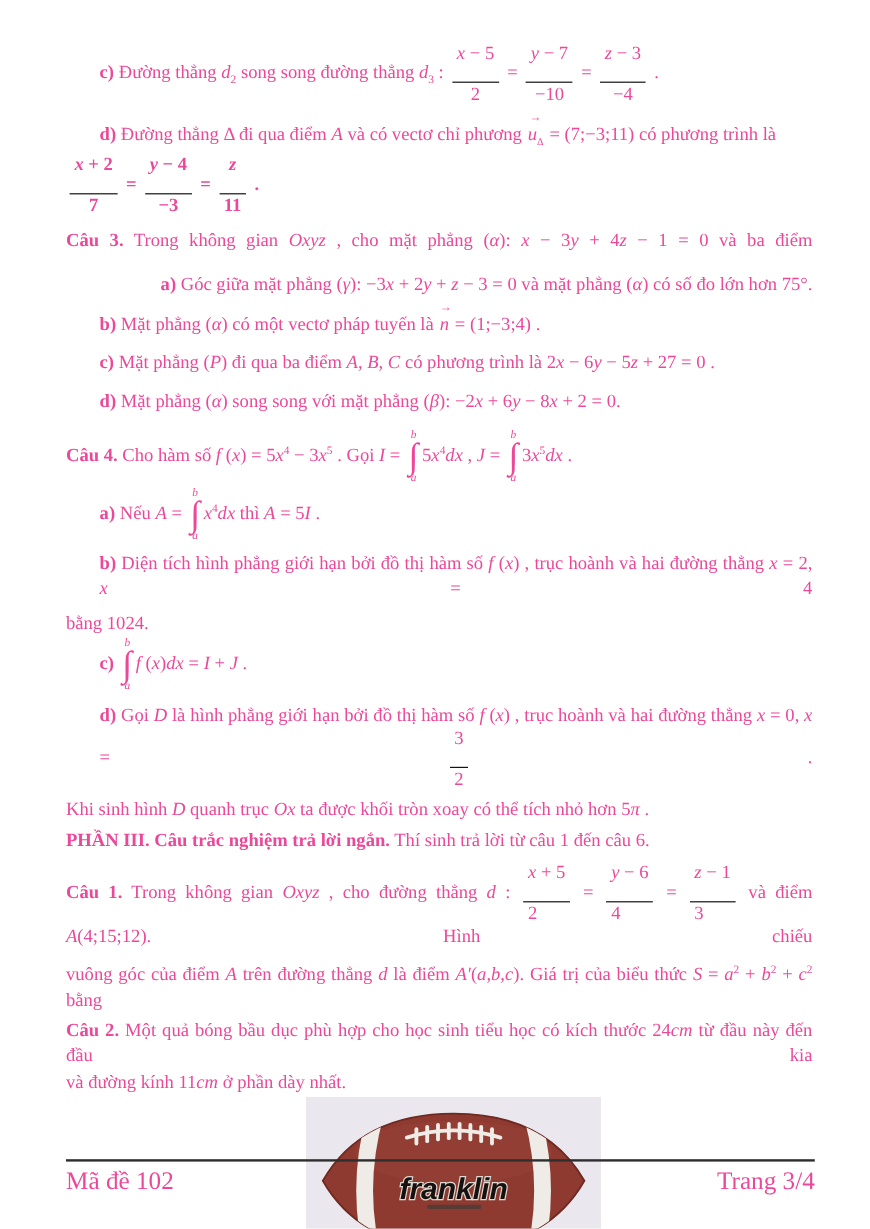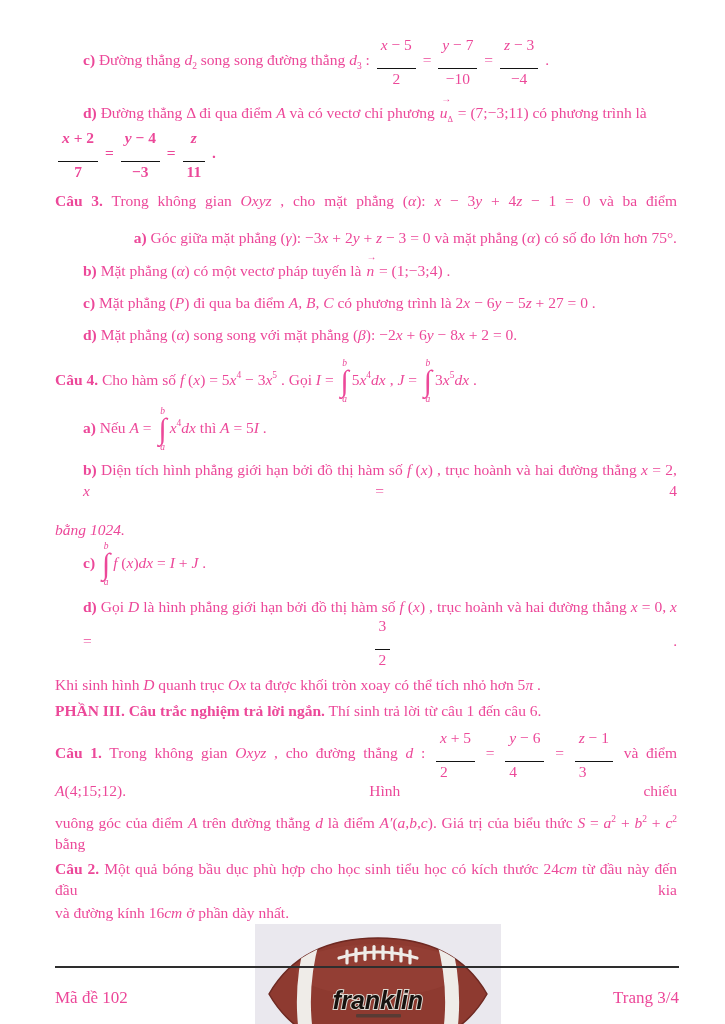--- a/index.html
+++ b/index.html
@@ -37,39 +37,39 @@
   [data-name="item-d2"]{margin-top:6px;font-weight:bold;}
   [data-name="cau3-head"]{margin-top:10px;}
   [data-name="cau3-points"]{margin-top:3px;}
   [data-name="cau3-a"]{margin-top:16px;text-align:right;}
   [data-name="cau3-b"]{margin-top:12px;}
   [data-name="cau3-c"]{margin-top:11px;}
   [data-name="cau3-d"]{margin-top:11px;}
   [data-name="cau4-head"]{margin-top:14px;}
   [data-name="cau4-a"]{margin-top:4px;}
   [data-name="cau4-b"]{margin-top:8px;}
-  [data-name="cau4-b2"]{margin-top:18px;font-style:italic;}
+  [data-name="cau4-b2"]{margin-top:8px;}
   [data-name="cau4-c"]{margin-top:2px;}
   [data-name="cau4-d"]{margin-top:10px;}
   [data-name="cau4-d2"]{margin-top:6px;}
   [data-name="phan3"]{margin-top:5px;}
   [data-name="c1-l1"]{margin-top:8px;}
   [data-name="c1-l2"]{margin-top:11px;}
   [data-name="c1-l3"]{margin-top:5px;}
   [data-name="c2-l1"]{margin-top:4px;}
   [data-name="c2-l2"]{margin-top:2px;}
   
   .photo{margin:1px 0 0 200px;width:246px;height:136px;}
   .photo svg{display:block;}
   
   .footer{
     position:absolute;left:55px;right:46px;top:966px;
     border-top:2px solid #2e2e2e;
     display:flex;justify-content:space-between;
-    padding-top:20px;font-size:17px;
+    padding-top:4px;font-size:21px;
   }
 </style>
 </head>
 <body>
 
 <div class="page" data-name="exam-page">
   <div class="content" data-name="page-content">
     <main data-name="document-body">
         <div class="line li" data-name="item-c"><span class="bld " data-name="text-run">c) </span><span data-name="text-run">Đường thẳng </span><span class="mi" data-name="text-run">d</span><sub data-name="text-run">2</sub><span data-name="text-run"> song song đường thẳng </span><span class="mi" data-name="text-run">d</span><sub data-name="text-run">3</sub><span data-name="text-run"> : </span><span class="frac" data-name="fraction"><span class="num" data-name="fraction-numerator"><span class="mi" data-name="text-run">x</span><span data-name="text-run"> − 5</span></span><span class="den" data-name="fraction-denominator"><span data-name="text-run">2</span></span></span><span data-name="text-run"> = </span><span class="frac" data-name="fraction"><span class="num" data-name="fraction-numerator"><span class="mi" data-name="text-run">y</span><span data-name="text-run"> − 7</span></span><span class="den" data-name="fraction-denominator"><span data-name="text-run">−10</span></span></span><span data-name="text-run"> = </span><span class="frac" data-name="fraction"><span class="num" data-name="fraction-numerator"><span class="mi" data-name="text-run">z</span><span data-name="text-run"> − 3</span></span><span class="den" data-name="fraction-denominator"><span data-name="text-run">−4</span></span></span><span data-name="text-run"> .</span></div>
         <div class="line li" data-name="item-d1"><span class="bld " data-name="text-run">d) </span><span data-name="text-run">Đường thẳng Δ đi qua điểm </span><span class="mi" data-name="text-run">A</span><span data-name="text-run"> và có vectơ chỉ phương </span><span class="vec" data-name="vector"><span class="varrow" data-name="vector-arrow">→</span><span class="mi" data-name="vector-base">u</span><sub data-name="vector-subscript">Δ</sub></span><span data-name="text-run"> = (7;−3;11)</span><span data-name="text-run"> có phương trình là</span></div>
@@ -99,21 +99,21 @@
             <span class="ilim" data-name="integral-upper">b</span>
             <span class="isign" data-name="integral-sign">∫</span>
             <span class="ilim" data-name="integral-lower">a</span>
           </span><span class="mi" data-name="text-run">f</span><span data-name="text-run"> (</span><span class="mi" data-name="text-run">x</span><span data-name="text-run">)</span><span class="mi" data-name="text-run">dx</span><span data-name="text-run"> = </span><span class="mi" data-name="text-run">I</span><span data-name="text-run"> + </span><span class="mi" data-name="text-run">J</span><span data-name="text-run"> .</span></div>
         <div class="line li jst" data-name="cau4-d"><span class="bld " data-name="text-run">d) </span><span data-name="text-run">Gọi </span><span class="mi" data-name="text-run">D</span><span data-name="text-run"> là hình phẳng giới hạn bởi đồ thị hàm số </span><span class="mi" data-name="text-run">f</span><span data-name="text-run"> (</span><span class="mi" data-name="text-run">x</span><span data-name="text-run">) , trục hoành và hai đường thẳng </span><span class="mi" data-name="text-run">x</span><span data-name="text-run"> = 0, </span><span class="mi" data-name="text-run">x</span><span data-name="text-run"> = </span><span class="frac" data-name="fraction"><span class="num" data-name="fraction-numerator"><span data-name="text-run">3</span></span><span class="den" data-name="fraction-denominator"><span data-name="text-run">2</span></span></span><span data-name="text-run"> .</span></div>
         <div class="line" data-name="cau4-d2"><span data-name="text-run">Khi sinh hình </span><span class="mi" data-name="text-run">D</span><span data-name="text-run"> quanh trục </span><span class="mi" data-name="text-run">Ox</span><span data-name="text-run"> ta được khối tròn xoay có thể tích nhỏ hơn 5</span><span class="mi" data-name="text-run">π</span><span data-name="text-run"> .</span></div>
         <div class="line" data-name="phan3"><span class="bld " data-name="text-run">PHẦN III. Câu trắc nghiệm trả lời ngắn.</span><span data-name="text-run"> Thí sinh trả lời từ câu 1 đến câu 6.</span></div>
         <div class="line jst" data-name="c1-l1"><span class="bld " data-name="text-run">Câu 1.</span><span data-name="text-run"> Trong không gian </span><span class="mi" data-name="text-run">Oxyz</span><span data-name="text-run"> , cho đường thẳng </span><span class="mi" data-name="text-run">d</span><span data-name="text-run"> : </span><span class="frac" data-name="fraction"><span class="num" data-name="fraction-numerator"><span class="mi" data-name="text-run">x</span><span data-name="text-run"> + 5</span></span><span class="den" data-name="fraction-denominator"><span data-name="text-run">2</span></span></span><span data-name="text-run"> = </span><span class="frac" data-name="fraction"><span class="num" data-name="fraction-numerator"><span class="mi" data-name="text-run">y</span><span data-name="text-run"> − 6</span></span><span class="den" data-name="fraction-denominator"><span data-name="text-run">4</span></span></span><span data-name="text-run"> = </span><span class="frac" data-name="fraction"><span class="num" data-name="fraction-numerator"><span class="mi" data-name="text-run">z</span><span data-name="text-run"> − 1</span></span><span class="den" data-name="fraction-denominator"><span data-name="text-run">3</span></span></span><span data-name="text-run"> và điểm </span><span class="mi" data-name="text-run">A</span><span data-name="text-run">(4;15;12)</span><span data-name="text-run">. Hình chiếu</span></div>
         <div class="line jst" data-name="c1-l2"><span data-name="text-run">vuông góc của điểm </span><span class="mi" data-name="text-run">A</span><span data-name="text-run"> trên đường thẳng </span><span class="mi" data-name="text-run">d</span><span data-name="text-run"> là điểm </span><span class="mi" data-name="text-run">A′</span><span data-name="text-run">(</span><span class="mi" data-name="text-run">a,b,c</span><span data-name="text-run">)</span><span data-name="text-run">. Giá trị của biểu thức </span><span class="mi" data-name="text-run">S</span><span data-name="text-run"> = </span><span class="mi" data-name="text-run">a</span><sup data-name="text-run">2</sup><span data-name="text-run"> + </span><span class="mi" data-name="text-run">b</span><sup data-name="text-run">2</sup><span data-name="text-run"> + </span><span class="mi" data-name="text-run">c</span><sup data-name="text-run">2</sup><span data-name="text-run"> bằng</span></div>
         <div class="line jst" data-name="c2-l1"><span class="bld " data-name="text-run">Câu 2.</span><span data-name="text-run"> Một quả bóng bầu dục phù hợp cho học sinh tiểu học có kích thước 24</span><span class="mi" data-name="text-run">cm</span><span data-name="text-run"> từ đầu này đến đầu kia</span></div>
-        <div class="line" data-name="c2-l2"><span data-name="text-run">và đường kính 16</span><span class="mi" data-name="text-run">cm</span><span data-name="text-run"> ở phần dày nhất.</span></div>
+        <div class="line" data-name="c2-l2"><span data-name="text-run">và đường kính 11</span><span class="mi" data-name="text-run">cm</span><span data-name="text-run"> ở phần dày nhất.</span></div>
       </main>
 
     <figure class="photo" data-name="football-photo" style="margin-top:1px;margin-bottom:0;">
       <svg width="246" height="136" viewBox="0 0 246 136" xmlns="http://www.w3.org/2000/svg" data-name="football-svg">
         <defs>
           <clipPath id="ballclip">
             <path d="M14,70 C38,28 78,14 123,14 C168,14 208,28 232,70 C208,112 168,126 123,126 C78,126 38,112 14,70 Z"></path>
           </clipPath>
         </defs>
         <rect x="0" y="0" width="246" height="136" fill="#eae8ee" data-name="photo-background"></rect>

